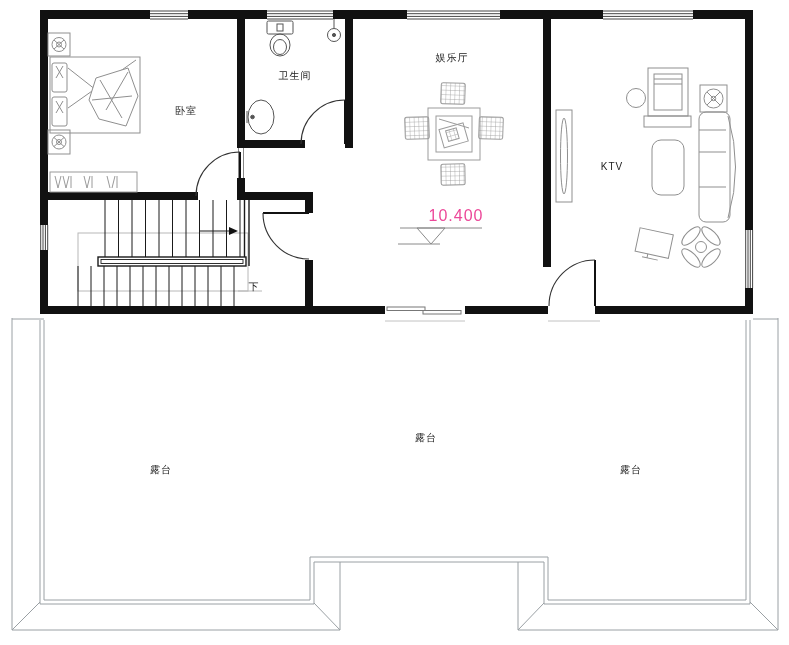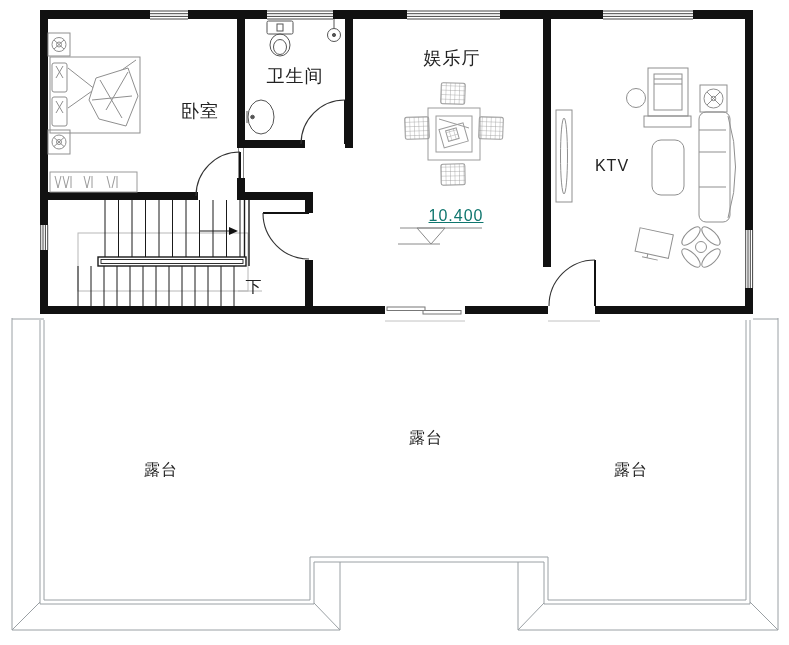--- a/index.html
+++ b/index.html
@@ -1,22 +1,22 @@
 <!DOCTYPE html>
 <html><head>
 <meta charset="utf-8">
 <style>
   html,body{margin:0;padding:0;background:#fff;}
   .plan{position:relative;width:789px;height:645px;background:#fff;overflow:hidden;
         font-family:"Liberation Sans",sans-serif;}
   .plan svg{position:absolute;left:0;top:0;}
-  .lbl{position:absolute;transform:translate(-50%,-50%);color:#222;font-size:18px;
+  .lbl{position:absolute;transform:translate(-50%,-50%);color:#222;font-size:10px;
        letter-spacing:1px;white-space:nowrap;}
-  .lbl.small{font-size:16px;}
-  .lbl.elev{color:#0f766e;font-size:16px;letter-spacing:1px;text-decoration:underline;}
+  .lbl.small{font-size:10px;}
+  .lbl.elev{color:#ec4899;font-size:16px;letter-spacing:1px;}
 </style>
 </head>
 <body>
 
 <div class="plan">
   <svg width="789" height="645" viewBox="0 0 789 645">
     <defs>
       <pattern id="gp" width="4.5" height="4.5" patternUnits="userSpaceOnUse">
         <path d="M0 0H4.5M0 0V4.5" stroke="#9a9a9a" stroke-width="0.8" fill="none"></path>
       </pattern>
@@ -207,21 +207,21 @@
       <g>
         <ellipse cx="711" cy="236" rx="12" ry="5" transform="rotate(45 711 236)"></ellipse>
         <ellipse cx="691" cy="236" rx="12" ry="5" transform="rotate(-45 691 236)"></ellipse>
         <ellipse cx="691" cy="258" rx="12" ry="5" transform="rotate(45 691 258)"></ellipse>
         <ellipse cx="711" cy="258" rx="12" ry="5" transform="rotate(-45 711 258)"></ellipse>
         <circle cx="701" cy="247" r="5.5" fill="#fff"></circle>
       </g>
     </g>
   </svg>
 
-  <span class="lbl" style="left:200px;top:111px">卧室</span>
+  <span class="lbl" style="left:186px;top:111px">卧室</span>
   <span class="lbl" style="left:295px;top:76px">卫生间</span>
   <span class="lbl" style="left:452px;top:58px">娱乐厅</span>
   <span class="lbl small" style="left:612px;top:166px">KTV</span>
   <span class="lbl elev" style="left:456px;top:216px">10.400</span>
   <span class="lbl small" style="left:254px;top:287px">下</span>
   <span class="lbl small" style="left:161px;top:470px">露台</span>
   <span class="lbl small" style="left:426px;top:438px">露台</span>
   <span class="lbl small" style="left:631px;top:470px">露台</span>
 </div>
 

